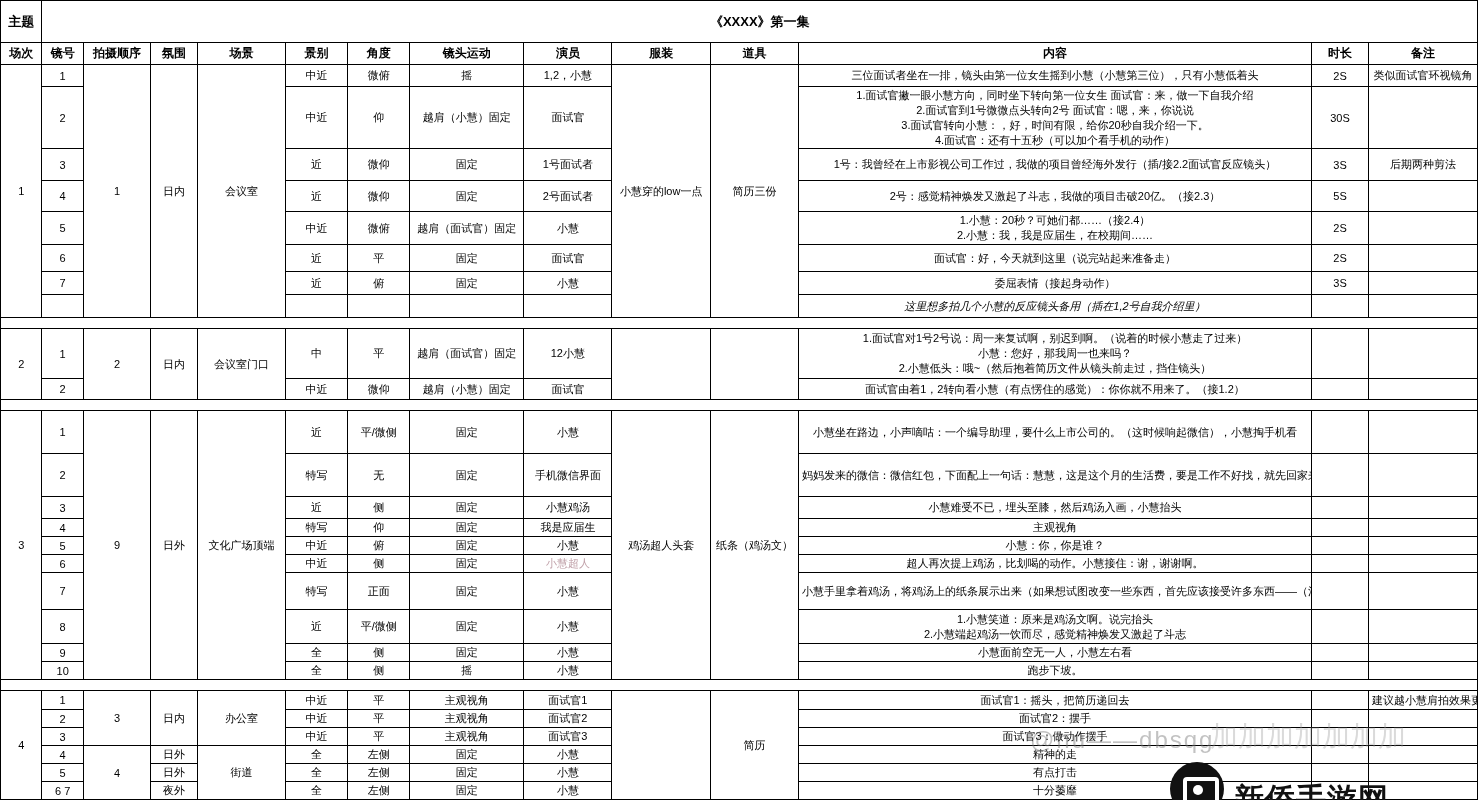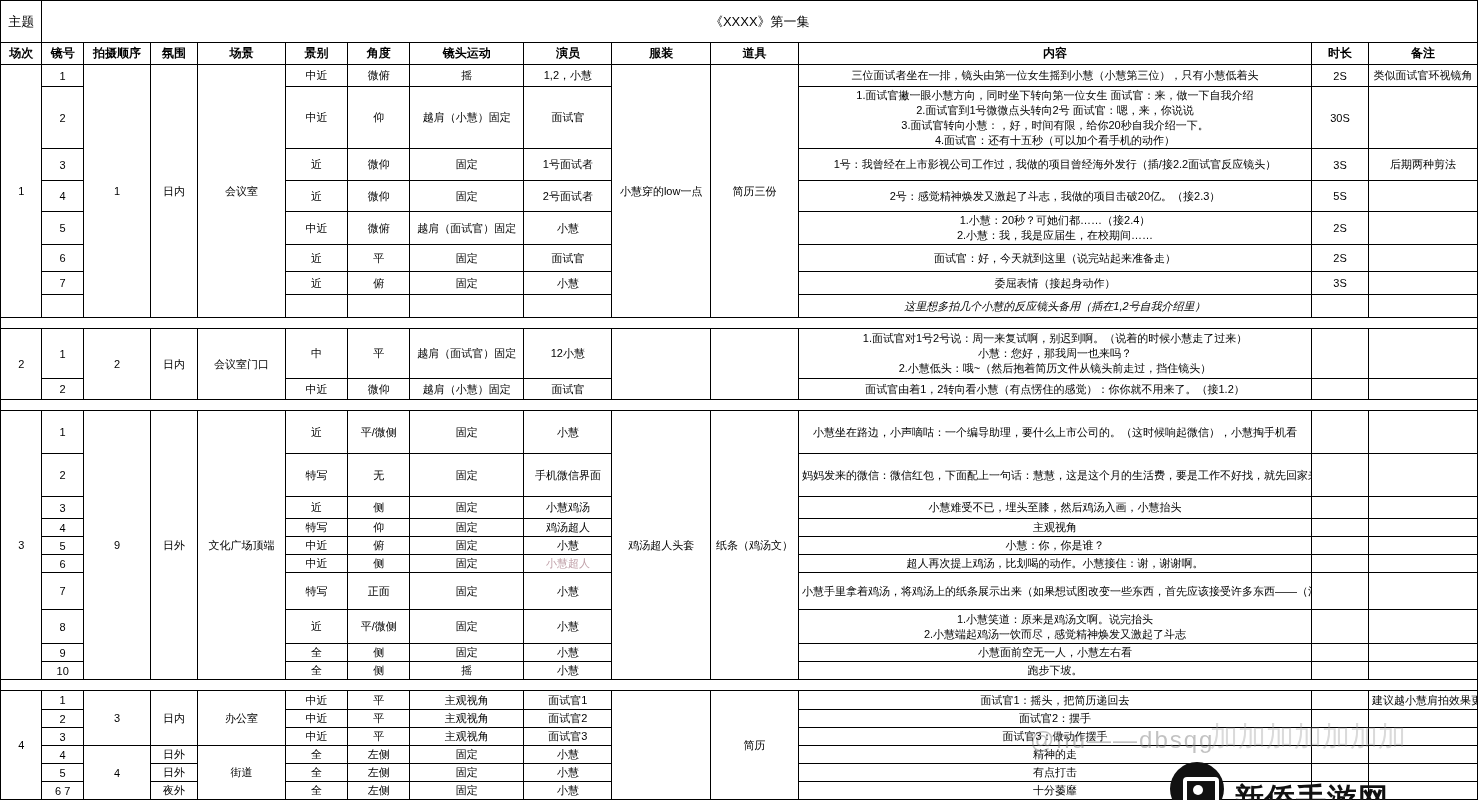--- a/index.html
+++ b/index.html
@@ -39,21 +39,21 @@
     white-space: normal;
     line-height: 1.35;
   }
   tr.header-row td {
     font-weight: bold;
     background: #ffffff;
     height: 22px;
     font-size: 12px;
   }
   tr.title-row td {
-    font-weight: normal;
+    font-weight: bold;
     height: 42px;
     font-size: 13px;
     margin-top: 40px;
   }
   tr.spacer td {
     height: 11px;
     border-left: 1px solid #000;
     border-right: 1px solid #000;
     border-top: 1px solid #000;
     border-bottom: 1px solid #000;
@@ -309,21 +309,21 @@
           <td class="">小慧鸡汤</td>
           <td class="left wrap">小慧难受不已，埋头至膝，然后鸡汤入画，小慧抬头</td>
           <td></td>
           <td></td>
         </tr>
         <tr style="height:16px;">
           <td>4</td>
           <td>特写</td>
           <td>仰</td>
           <td>固定</td>
-          <td class="">鸡汤超人</td>
+          <td class="">我是应届生</td>
           <td class="left wrap">主观视角</td>
           <td></td>
           <td></td>
         </tr>
         <tr style="height:16px;">
           <td>5</td>
           <td>中近</td>
           <td>俯</td>
           <td>固定</td>
           <td class="">小慧</td>

